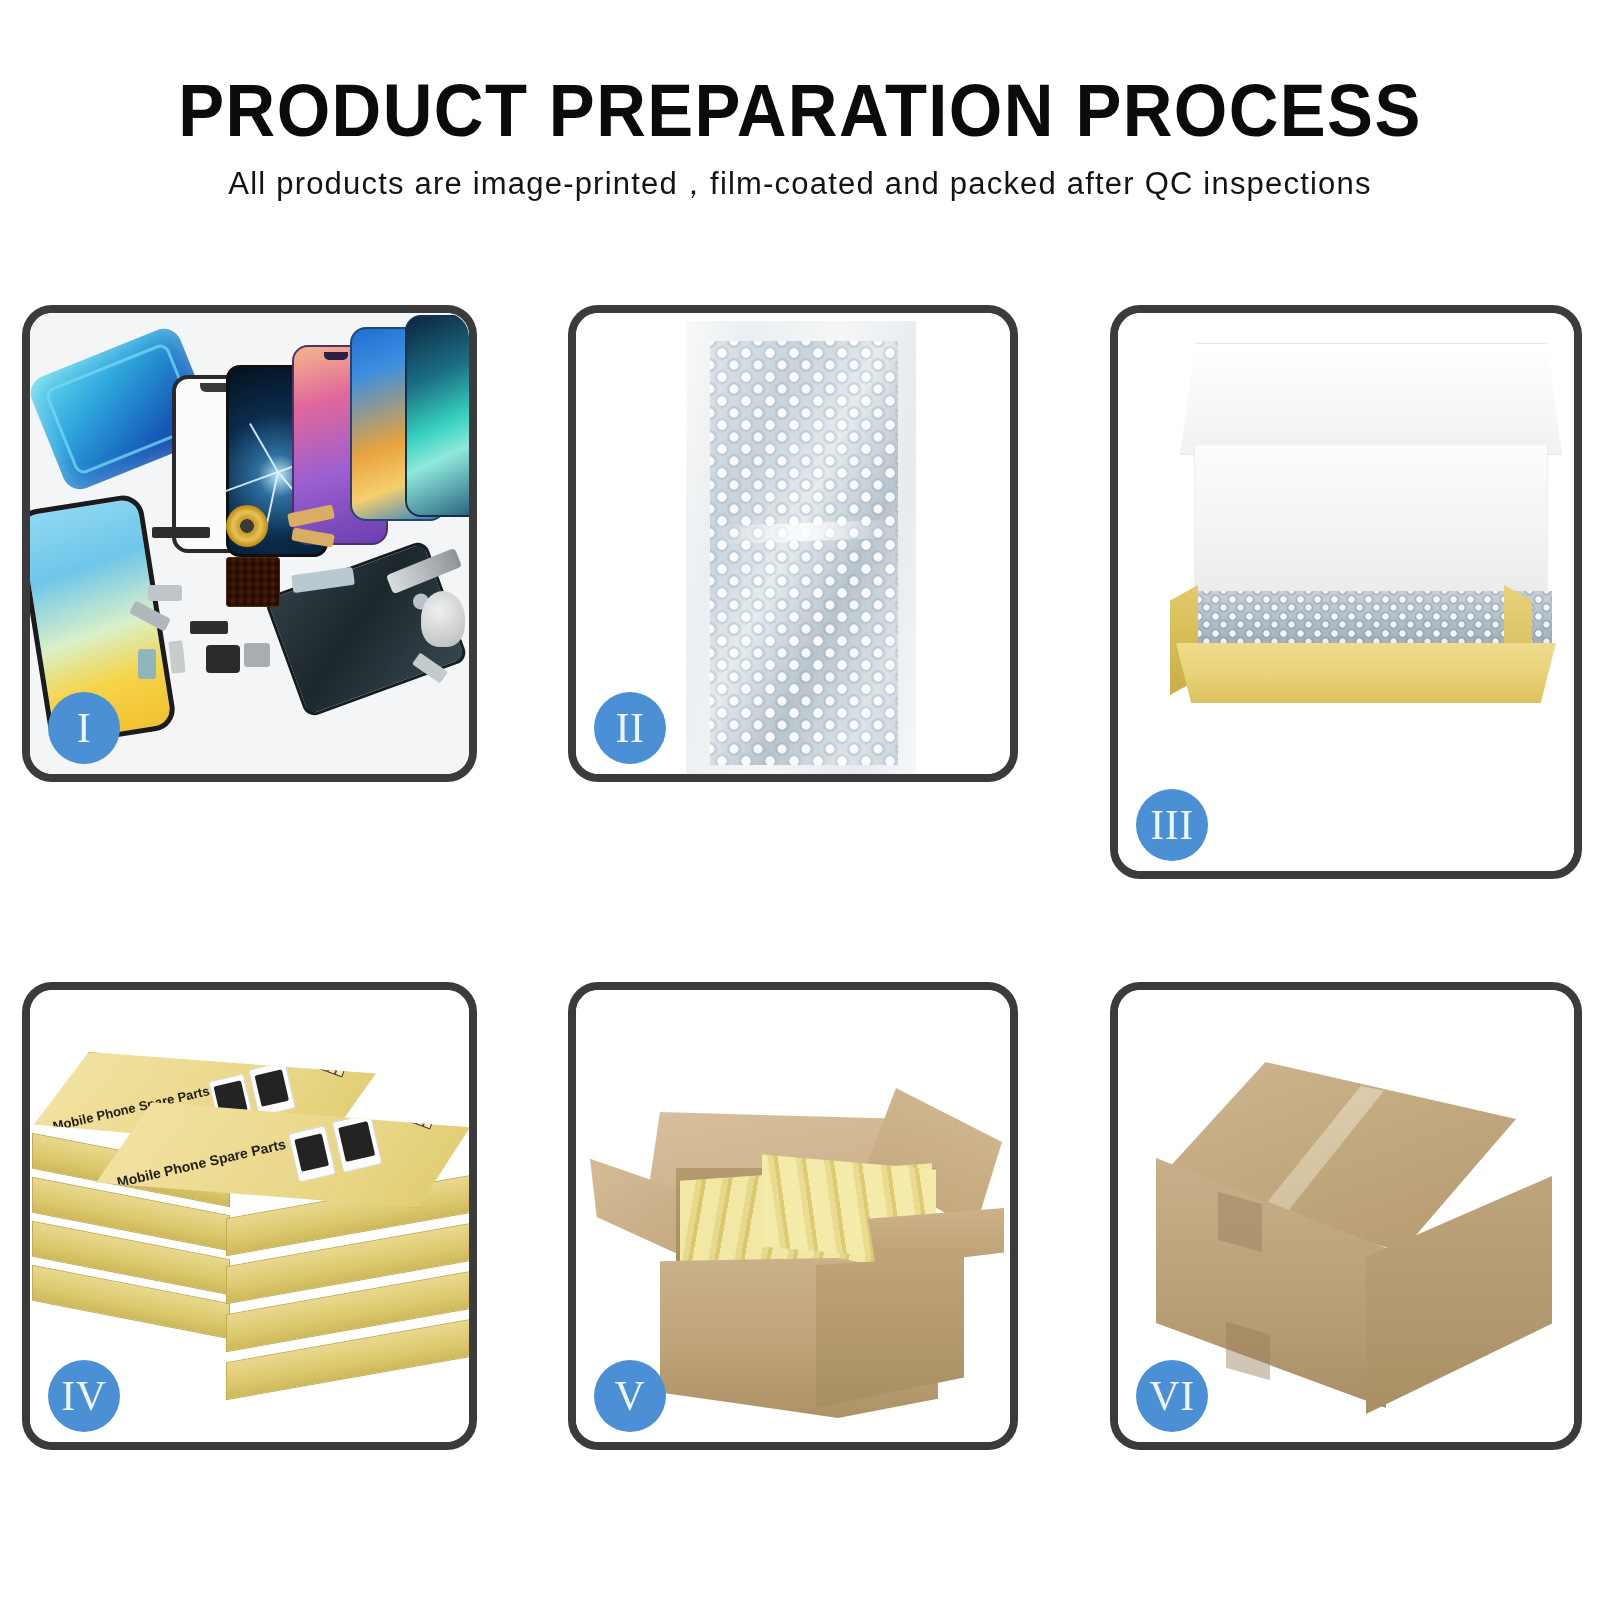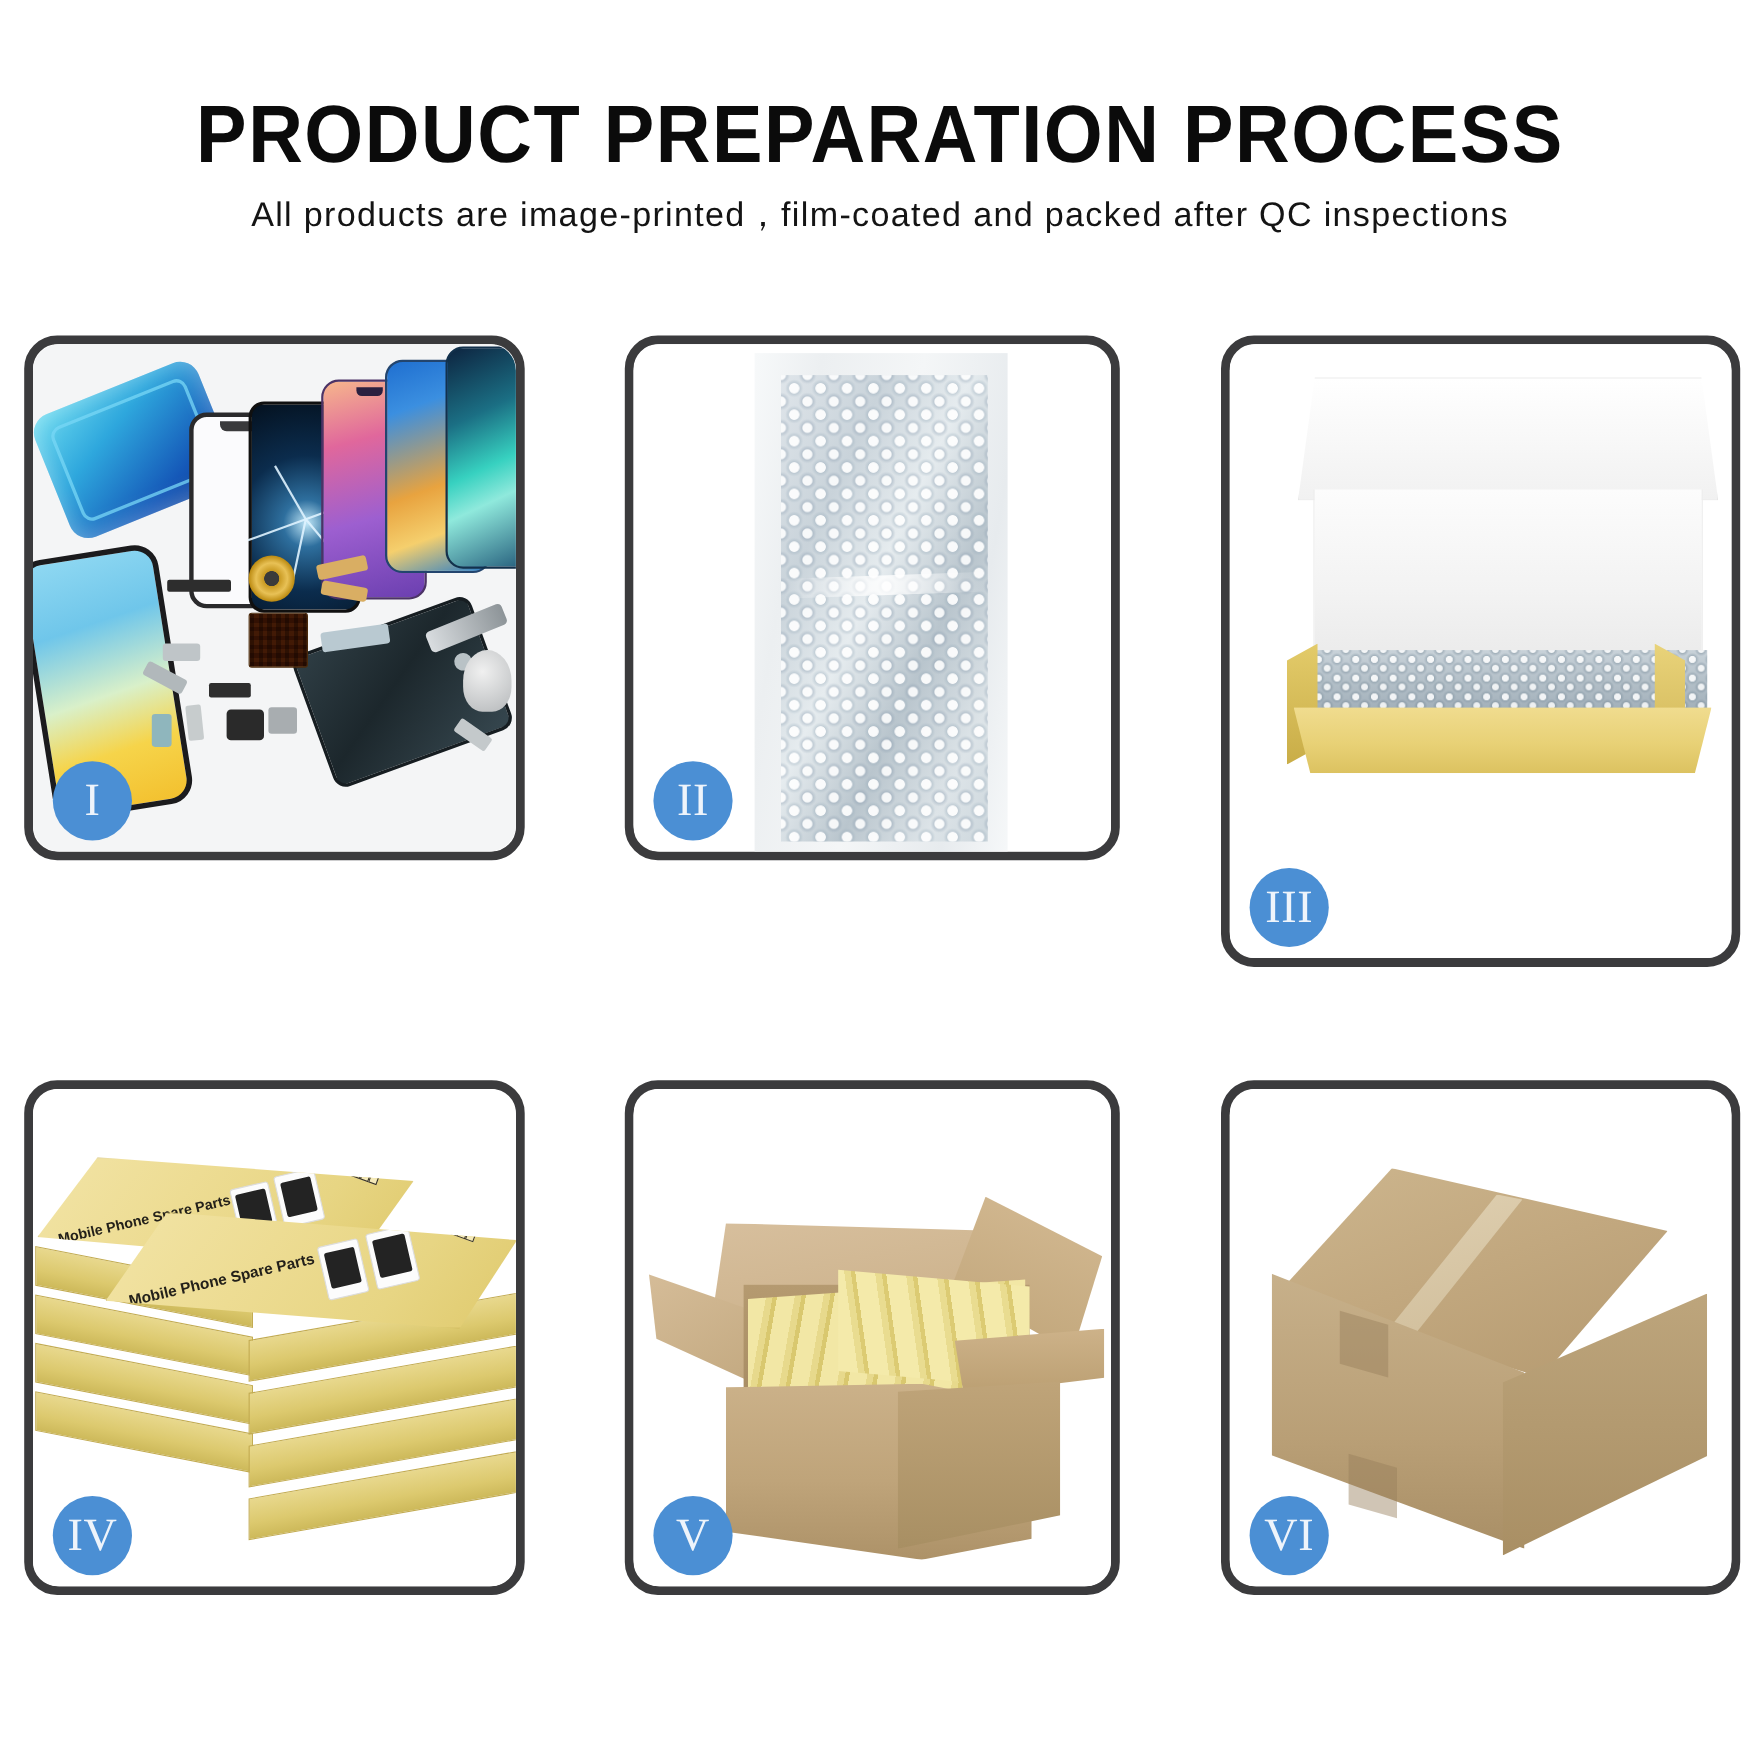--- a/index.html
+++ b/index.html
@@ -4,21 +4,21 @@
 <style>
   html,body{margin:0;padding:0;}
   body{
     width:1600px;height:1600px;
     background:#ffffff;
     font-family:"Liberation Sans", sans-serif;
     overflow:hidden;
     position:relative;
   }
   
-  #header{position:absolute;top:11px;left:0;width:1600px;height:260px;}
+  #header{position:absolute;top:0;left:0;width:1600px;height:260px;}
   #page-title{
     position:absolute;top:74px;left:0;width:1600px;
     text-align:center;
     font-family:"Liberation Sans", sans-serif;
     font-size:74px;font-weight:700;
     letter-spacing:1.5px;
     color:#0b0b0b;
     transform:scaleX(0.93);
     white-space:nowrap;
     line-height:1;

